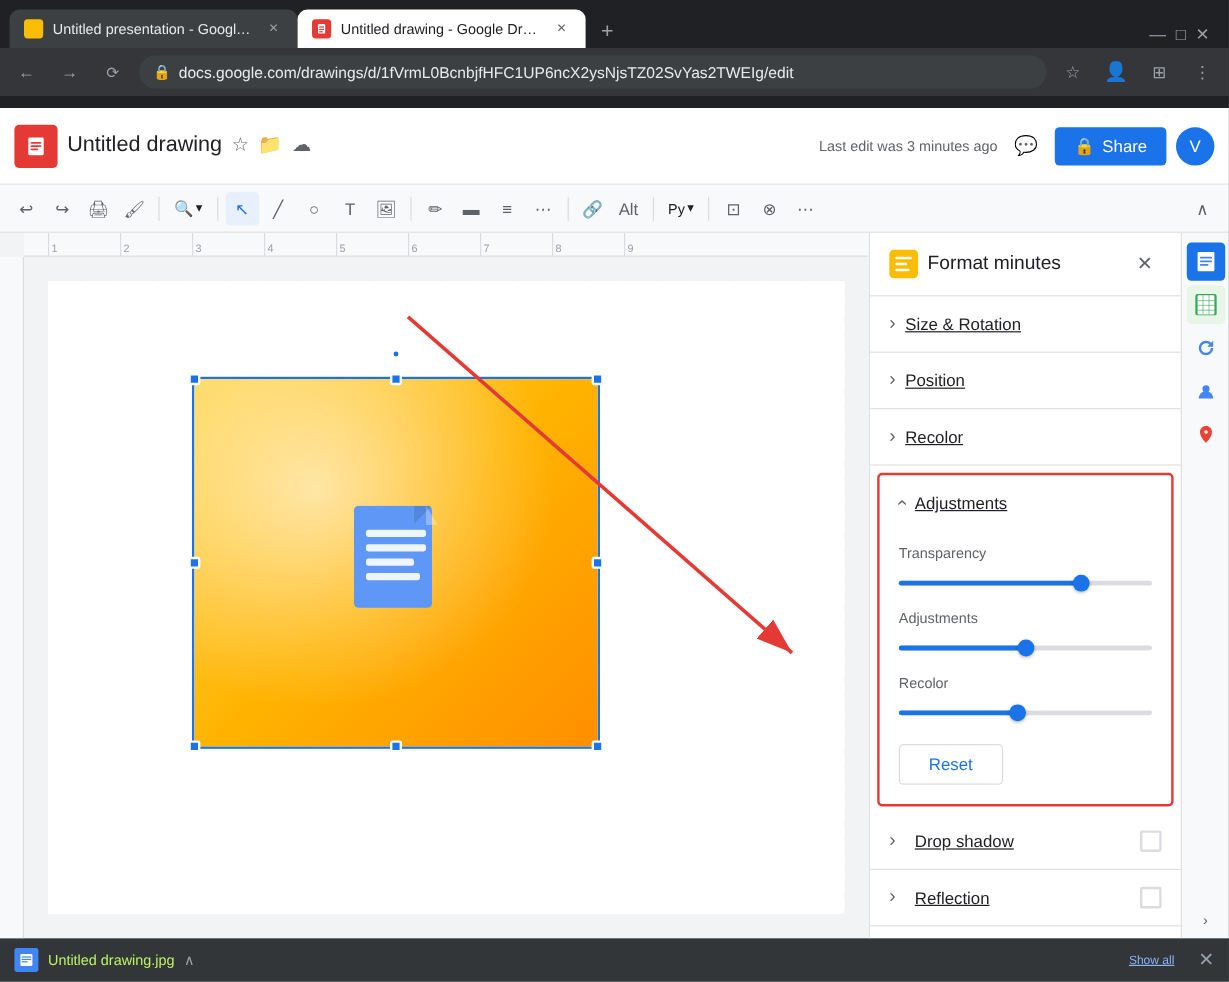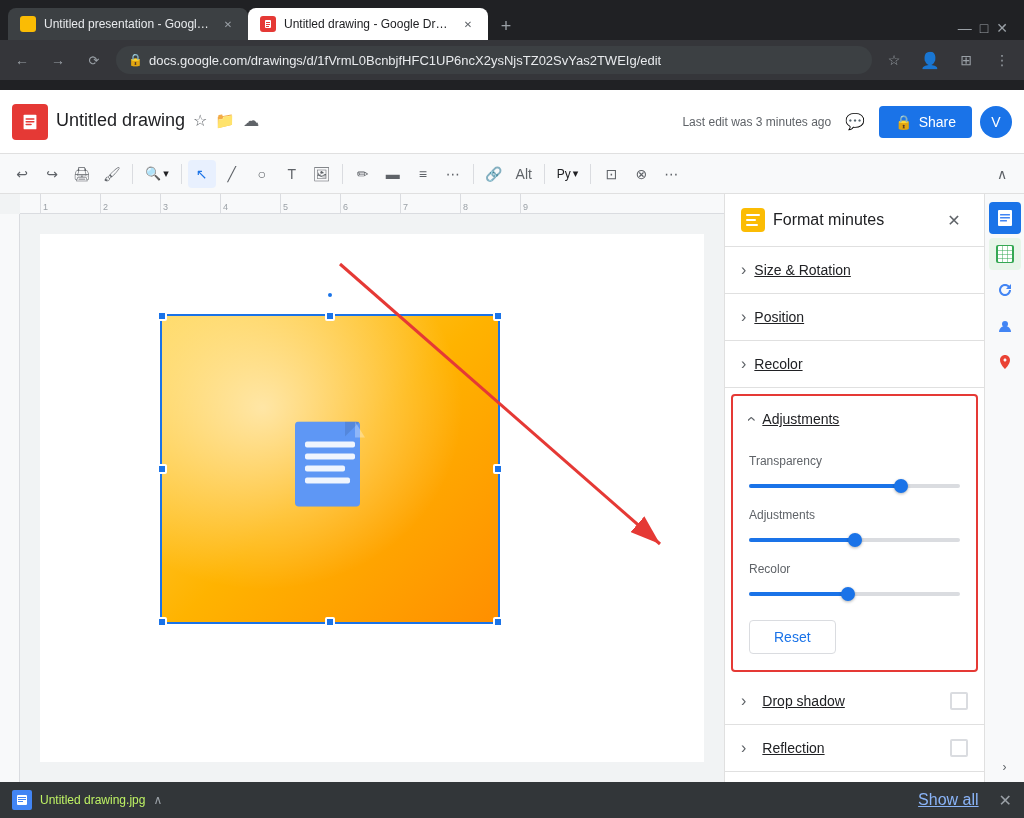--- a/index.html
+++ b/index.html
@@ -122,21 +122,21 @@
     .sidebar-icon { width: 32px; height: 32px; border-radius: 4px; display: flex; align-items: center; justify-content: center; cursor: pointer; font-size: 16px; }
     .sidebar-icon.blue-bg { background: #1a73e8; color: white; }
     .sidebar-arrow { color: #5f6368; font-size: 12px; cursor: pointer; margin-top: auto; }
 
     
     .download-bar { height: 36px; background: #323639; display: flex; align-items: center; padding: 0 12px; gap: 12px; }
     .download-item { display: flex; align-items: center; gap: 8px; flex: 1; }
     .download-icon { width: 20px; height: 20px; background: #4285f4; border-radius: 2px; display: flex; align-items: center; justify-content: center; }
     .download-name { font-size: 12px; color: #bef264; }
     .download-chevron { color: #9aa0a6; font-size: 12px; cursor: pointer; }
-    .show-all-btn { font-size: 16px; color: #8ab4f8; cursor: pointer; text-decoration: underline; }
+    .show-all-btn { font-size: 10px; color: #8ab4f8; cursor: pointer; text-decoration: underline; }
     .download-close { color: #9aa0a6; font-size: 16px; cursor: pointer; margin-left: 8px; }
 
     
     .ruler-h-inner { display: flex; align-items: flex-end; height: 20px; width: 100%; overflow: hidden; padding-left: 20px; }
     .ruler-tick { font-size: 9px; color: #9aa0a6; flex: 0 0 60px; border-left: 1px solid #dadce0; padding-left: 2px; height: 100%; display: flex; align-items: flex-end; padding-bottom: 2px; }
   </style>
 </head>
 <body>
 
 <div class="browser-chrome">

